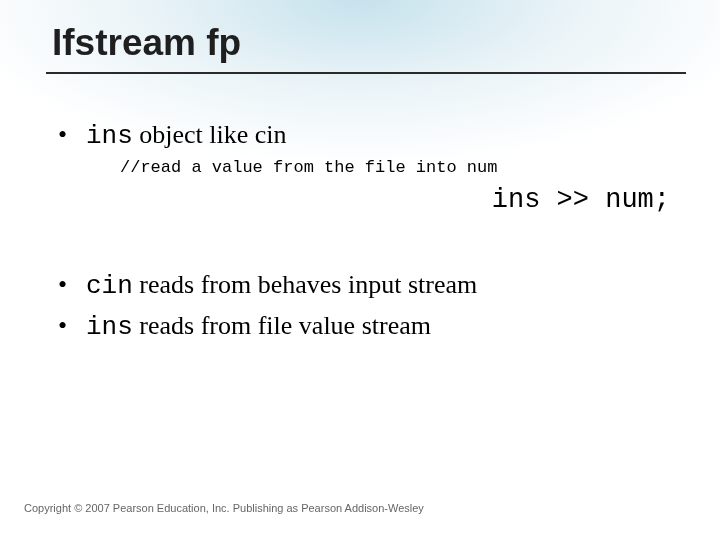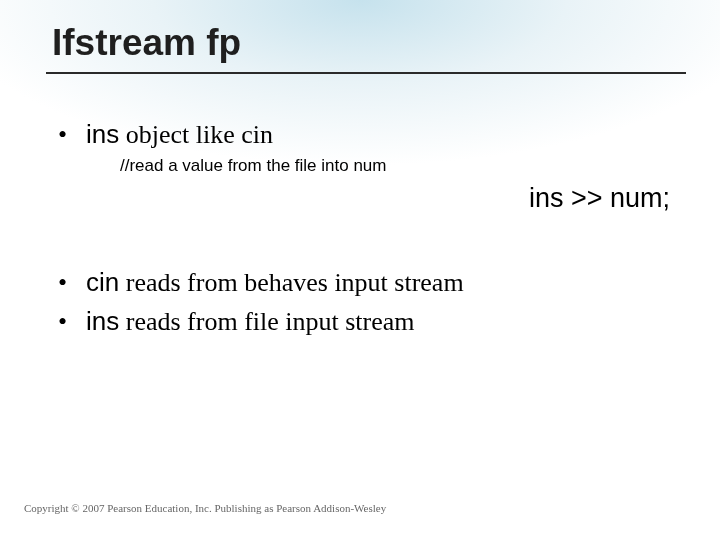--- a/index.html
+++ b/index.html
@@ -65,30 +65,30 @@
     font-size: 26px;
     line-height: 1.28;
   }
   .indent {
     margin-left: 34px;
     margin-top: 4px;
     margin-bottom: 2px;
     font-size: 17px;
   }
   .code {
-    font-family: Liberation Sans, sans-serif;
+    font-family: Liberation Mono, monospace;
   }
   .gap {
     height: 44px;
   }
   .copyright {
     position: absolute;
     left: 24px;
     bottom: 26px;
-    font-family: Liberation Serif, serif;
+    font-family: Liberation Sans, sans-serif;
     font-size: 11px;
     color: #666;
   }
 </style>
 </head>
 <body>
 
 <div class="slide">
 
   <div class="title-wrap">
@@ -101,19 +101,19 @@
       <li> <span class="code">ins</span><span> object like cin</span>
         <div class="indent code">//read a value from the file into num</div>
         <div class="indent code" style="font-size:27px;text-align:right;">ins &gt;&gt; num;</div>
       </li>
     </ul>
 
     <div class="gap"></div>
 
     <ul class="top">
       <li><span class="code">cin</span><span> reads from behaves input stream</span></li>
-      <li><span class="code">ins</span><span> reads from file input stream</span></li>
+      <li><span class="code">ins</span><span> reads from file value stream</span></li>
     </ul>
   </div>
 
   <div class="copyright">Copyright © 2007 Pearson Education, Inc. Publishing as Pearson Addison-Wesley</div>
 
 </div>
 
 </body></html>

